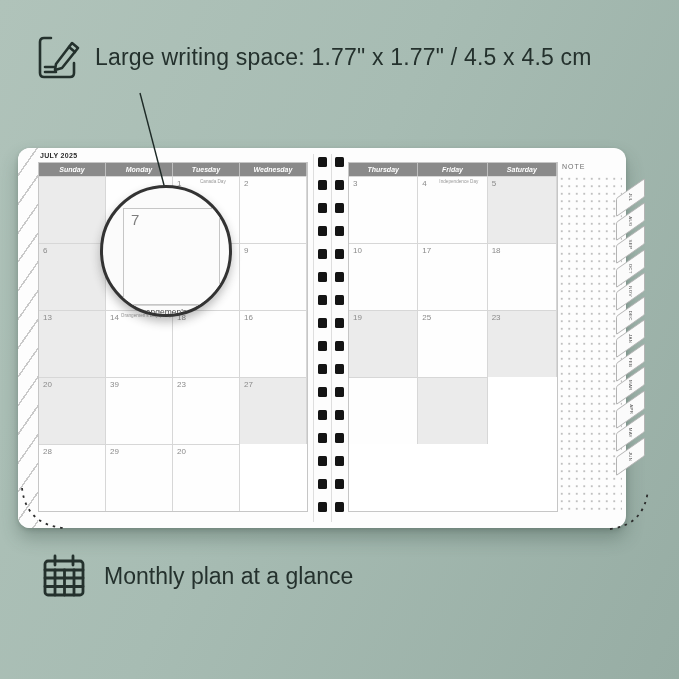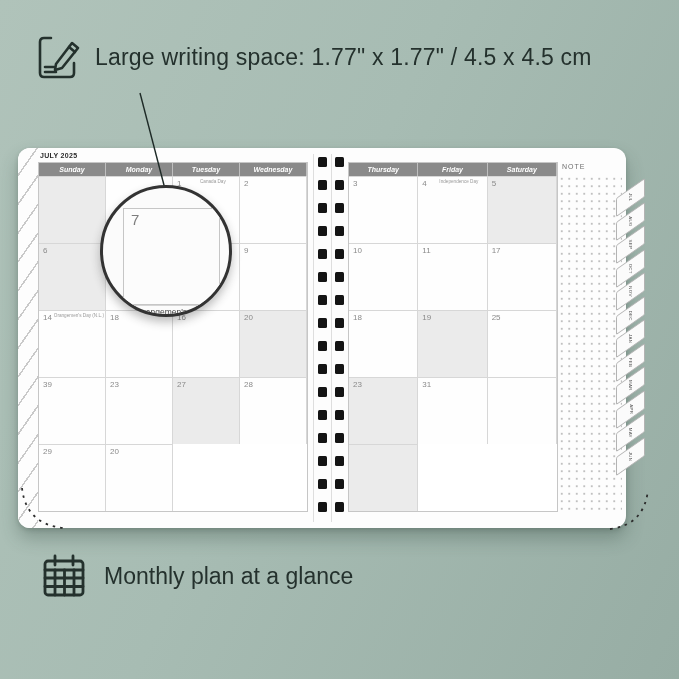--- a/index.html
+++ b/index.html
@@ -106,20 +106,23 @@
         </div>
         <div class="cell">
           <div class="daynum">7</div>
         </div>
         <div class="cell">
           <div class="daynum">8</div>
         </div>
         <div class="cell">
           <div class="daynum">9</div>
         </div>
+        <div class="cell weekend">
+          <div class="daynum">13</div>
+        </div>
         <div class="cell">
           <div class="daynum">14</div>
           <div class="holiday-wrap">
             <div class="holiday-text">Orangemen's Day (N.L.)</div>
           </div>
         </div>
         <div class="cell">
           <div class="daynum">18</div>
         </div>
         <div class="cell">
@@ -166,39 +169,33 @@
             <div class="holiday-text">Independence Day</div>
           </div>
         </div>
         <div class="cell weekend">
           <div class="daynum">5</div>
         </div>
         <div class="cell">
           <div class="daynum">10</div>
         </div>
         <div class="cell">
-          <div class="daynum">11</div>
-        </div>
-        <div class="cell">
           <div class="daynum">17</div>
         </div>
         <div class="cell">
           <div class="daynum">18</div>
         </div>
         <div class="cell weekend">
           <div class="daynum">19</div>
         </div>
         <div class="cell">
           <div class="daynum">25</div>
         </div>
         <div class="cell weekend">
           <div class="daynum">23</div>
-        </div>
-        <div class="cell">
-          <div class="daynum">31</div>
         </div>
         <div class="cell"></div>
         <div class="cell weekend"></div>
       </div>
 
     <div class="note-label">NOTE</div>
     <div class="note-dots"></div>
 
     <div class="page-edge" style="left:295px"></div>
     <div class="page-edge" style="left:313px"></div>

